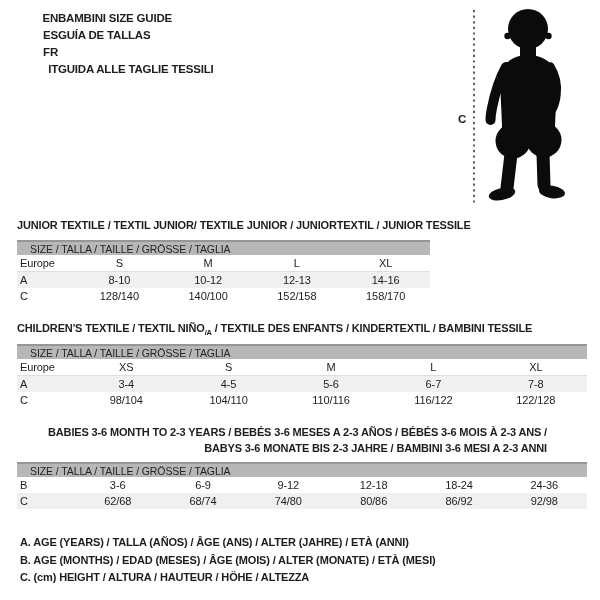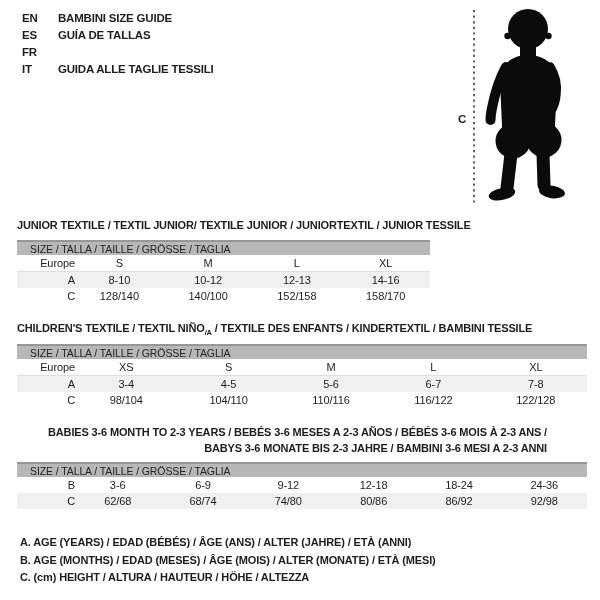--- a/index.html
+++ b/index.html
@@ -7,32 +7,32 @@
     width:600px; height:600px; position:relative; overflow:hidden;
     background:#ffffff; color:#1d1d1b;
     font-family:"Liberation Sans", sans-serif;
   }
   .abs { position:absolute; }
 
   
   .lang-list { left:22px; top:10px; font-weight:bold; font-size:11.5px;
                line-height:17px; letter-spacing:-0.2px; }
   .lang-row { display:flex; }
-  .lang-code { width:36px; }
+  .lang-code { width:36px;text-align:right; }
 
   
   .sec-title { font-weight:bold; font-size:11px; letter-spacing:-0.15px;
                white-space:nowrap; line-height:16px;text-align:right; }
   .sec-title sub { font-size:7.5px; }
 
   
   table { border-collapse:collapse; table-layout:fixed; font-size:11px;
           letter-spacing:-0.1px; color:#1d1d1b; }
   td { height:16px; padding:0; text-align:center; overflow:hidden; white-space:nowrap; }
-  td.first { text-align:right; padding-left:3px; }
+  td.first { text-align:left; padding-left:3px; }
   tr.size-bar td { background:#b7b7b7; border-top:2px solid #969696; height:13px;
                    font-size:10.5px; color:#232323; padding-left:13px; text-align:left; }
   tr.hdr td { border-bottom:1px solid #dedede; }
   tr.alt td { background:#f0f0f0; }
 
   
   .legend { left:20px; top:534px; font-weight:bold; font-size:11px;
             line-height:17.5px; letter-spacing:-0.15px; white-space:nowrap; }
 
   .figure-svg { left:452px; top:6px; }
@@ -190,16 +190,16 @@
     <td>68/74</td>
     <td>74/80</td>
     <td>80/86</td>
     <td>86/92</td>
     <td>92/98</td>
   </tr>
 </tbody>
   </table>
 
 <div class="abs legend">
-  <div>A. AGE (YEARS) / EDAD (BÉBÉS) / ÂGE (ANS) / ALTER (JAHRE) / ETÀ (ANNI)</div>
+  <div>A. AGE (YEARS) / TALLA (AÑOS) / ÂGE (ANS) / ALTER (JAHRE) / ETÀ (ANNI)</div>
   <div>B. AGE (MONTHS) / EDAD (MESES) / ÂGE (MOIS) / ALTER (MONATE) / ETÀ (MESI)</div>
   <div>C. (cm) HEIGHT / ALTURA / HAUTEUR / HÖHE / ALTEZZA</div>
 </div>
 
 </body></html>

